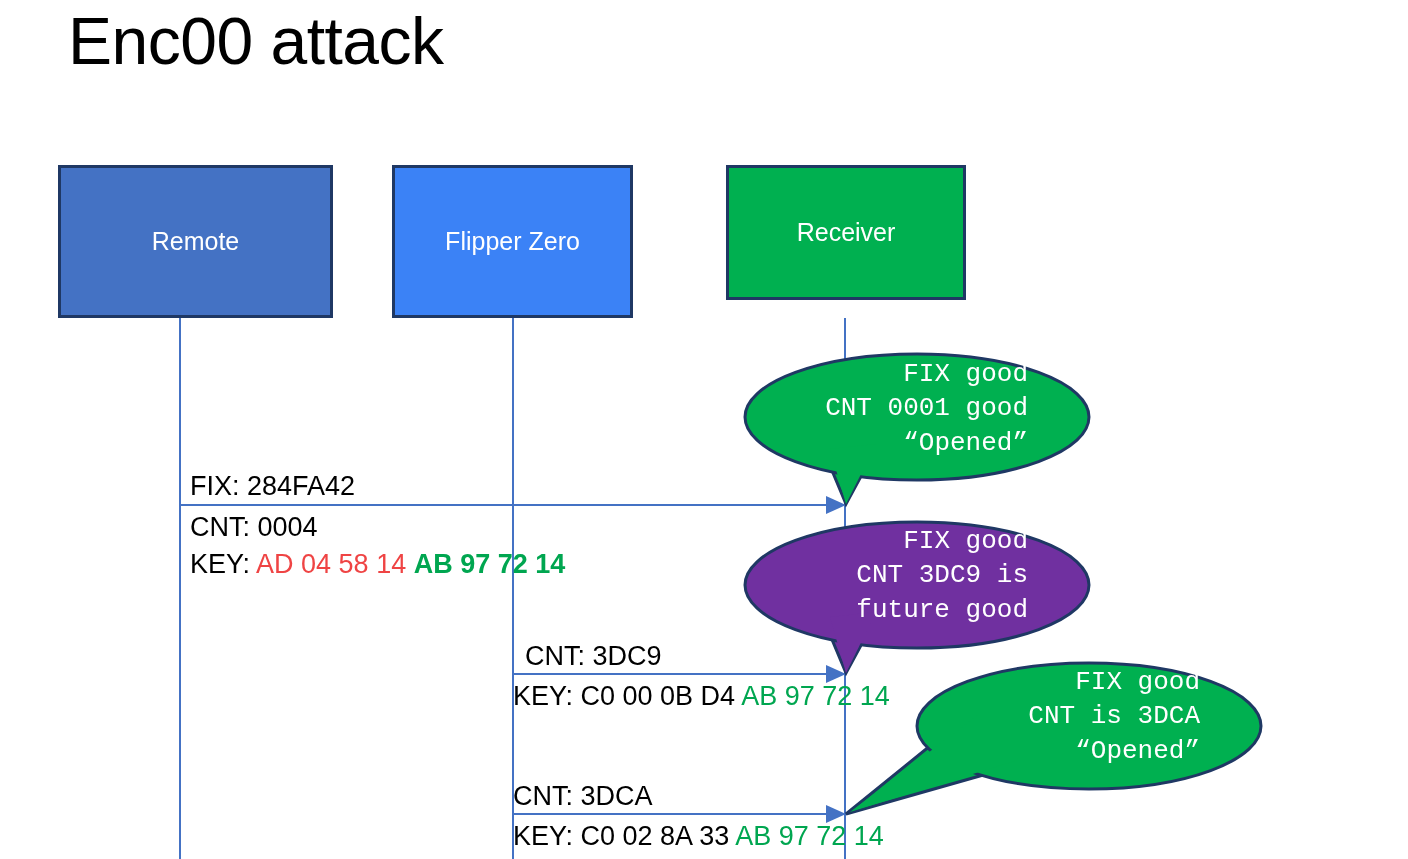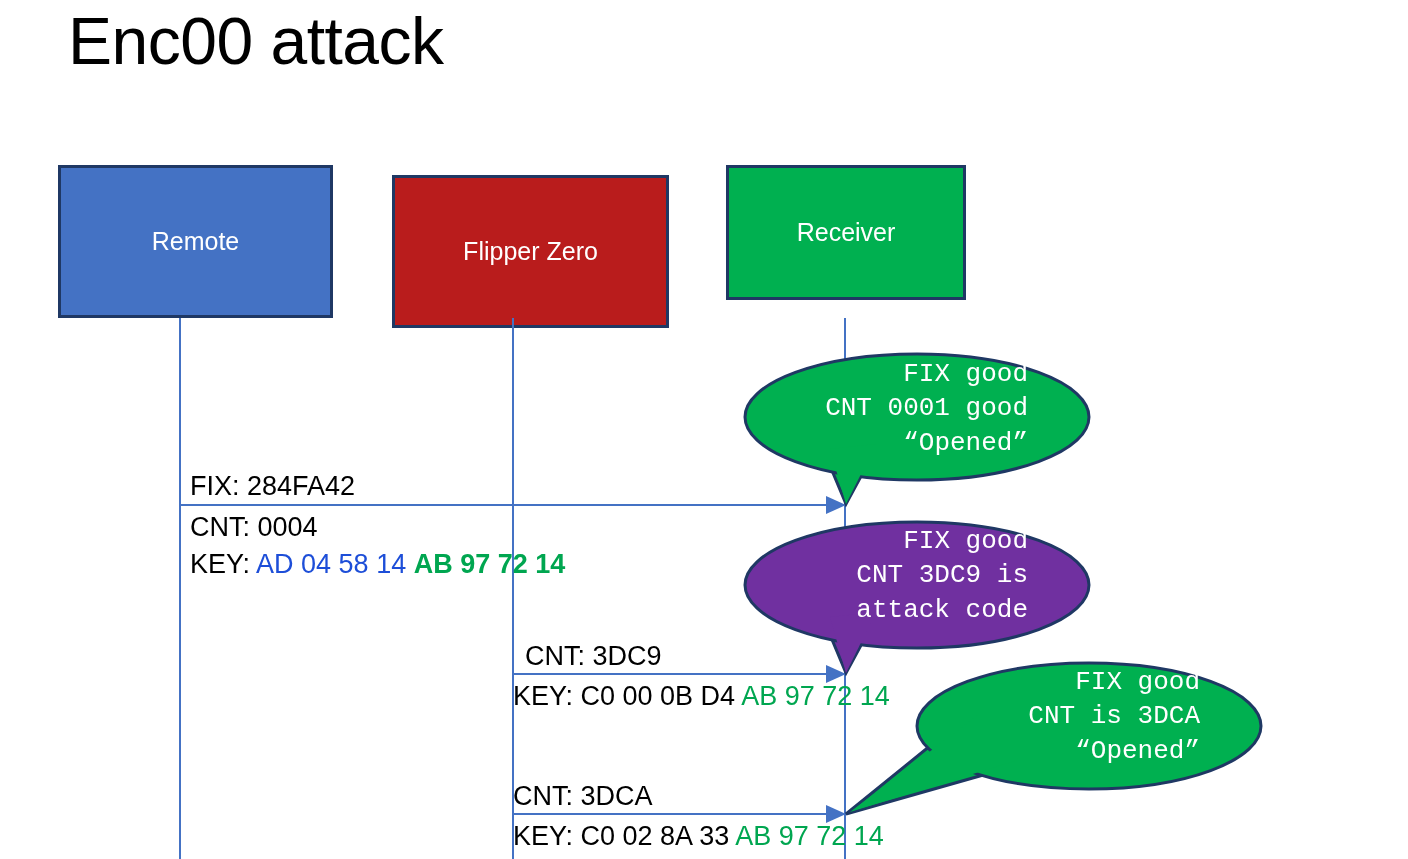--- a/index.html
+++ b/index.html
@@ -48,42 +48,42 @@
   .actor-label {
     color: #ffffff;
     font-size: 25px;
     font-weight: 400;
     font-family: "Liberation Sans", sans-serif;
     line-height: 1.1;
     text-align: center;
     white-space: nowrap;
   }
   #actor-remote  { left: 58px;  top: 165px; width: 275px; height: 153px; background: #4472C4; }
-  #actor-flipper { left: 392px; top: 175px; width: 277px; height: 153px; background: #b91c1c; }
+  #actor-flipper { left: 392px; top: 165px; width: 241px; height: 153px; background: #3b82f6; }
   #actor-receiver{ left: 726px; top: 165px; width: 240px; height: 135px; background: #00B050; }
 
   
   #overlay {
     position: absolute;
     left: 0; top: 0;
     width: 1408px;
     height: 859px;
     pointer-events: none;
   }
 
   
   .msg-label {
     position: absolute;
     font-family: "Liberation Sans", sans-serif;
     font-size: 27px;
     line-height: 1.22;
     color: #000000;
     white-space: nowrap;
   }
-  .hex-red   { color: #1d4ed8; margin-top: 47px; }
+  .hex-red   { color: #ef4444; margin-top: 47px; }
   .hex-green { color: #00A650; }
   .hex-green-bold { color: #00A650; font-weight: bold; }
   .hex-black { color: #000000; }
 
   #msg-fix-1   { left: 190px; top: 470px; }
   #msg-cnt-1   { left: 190px; top: 511px; }
   #msg-key-1   { left: 190px; top: 548px; }
   #msg-cnt-2   { left: 513px; top: 640px; margin-left: 12px; }
   #msg-key-2   { left: 513px; top: 680px; }
   #msg-cnt-3   { left: 513px; top: 780px; }
@@ -182,21 +182,21 @@
 
   <div class="callout-text" id="callout-text-1">
     <div>FIX good</div>
     <div>CNT 0001 good</div>
     <div>“Opened”</div>
   </div>
 
   <div class="callout-text" id="callout-text-2">
     <div>FIX good</div>
     <div>CNT 3DC9 is</div>
-    <div>attack code</div>
+    <div>future good</div>
   </div>
 
   <div class="callout-text" id="callout-text-3">
     <div>FIX good</div>
     <div>CNT is 3DCA</div>
     <div>“Opened”</div>
   </div>
 
 </div>
 

